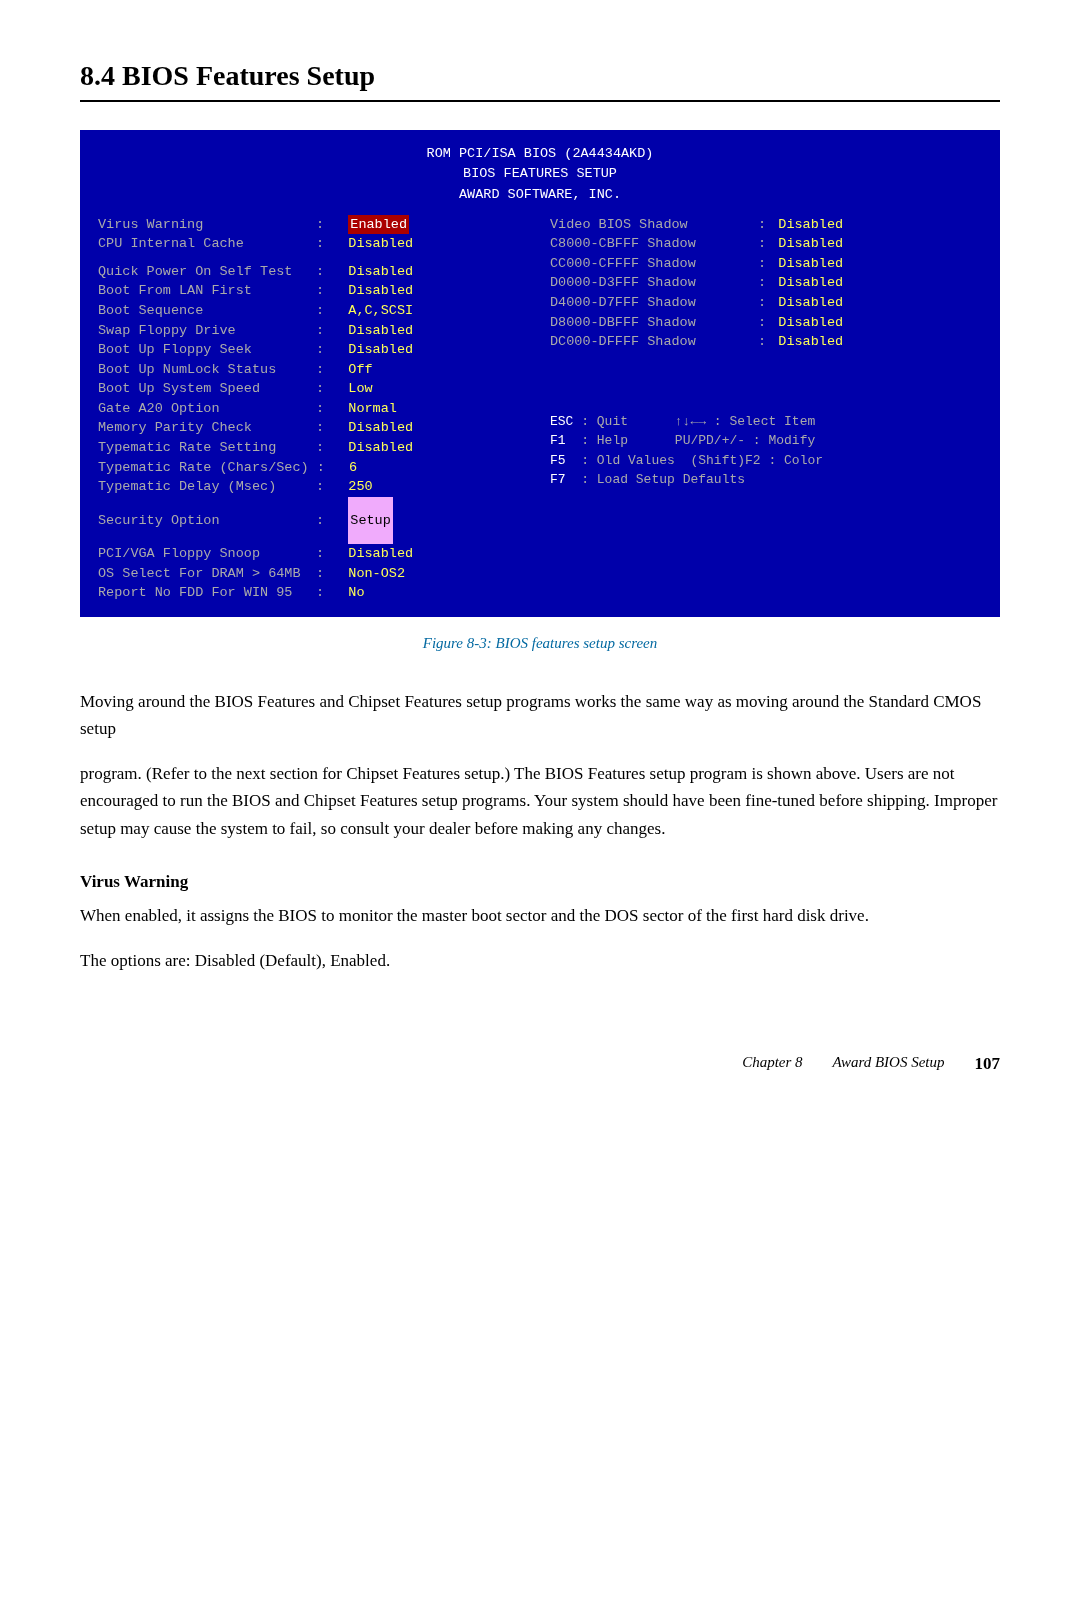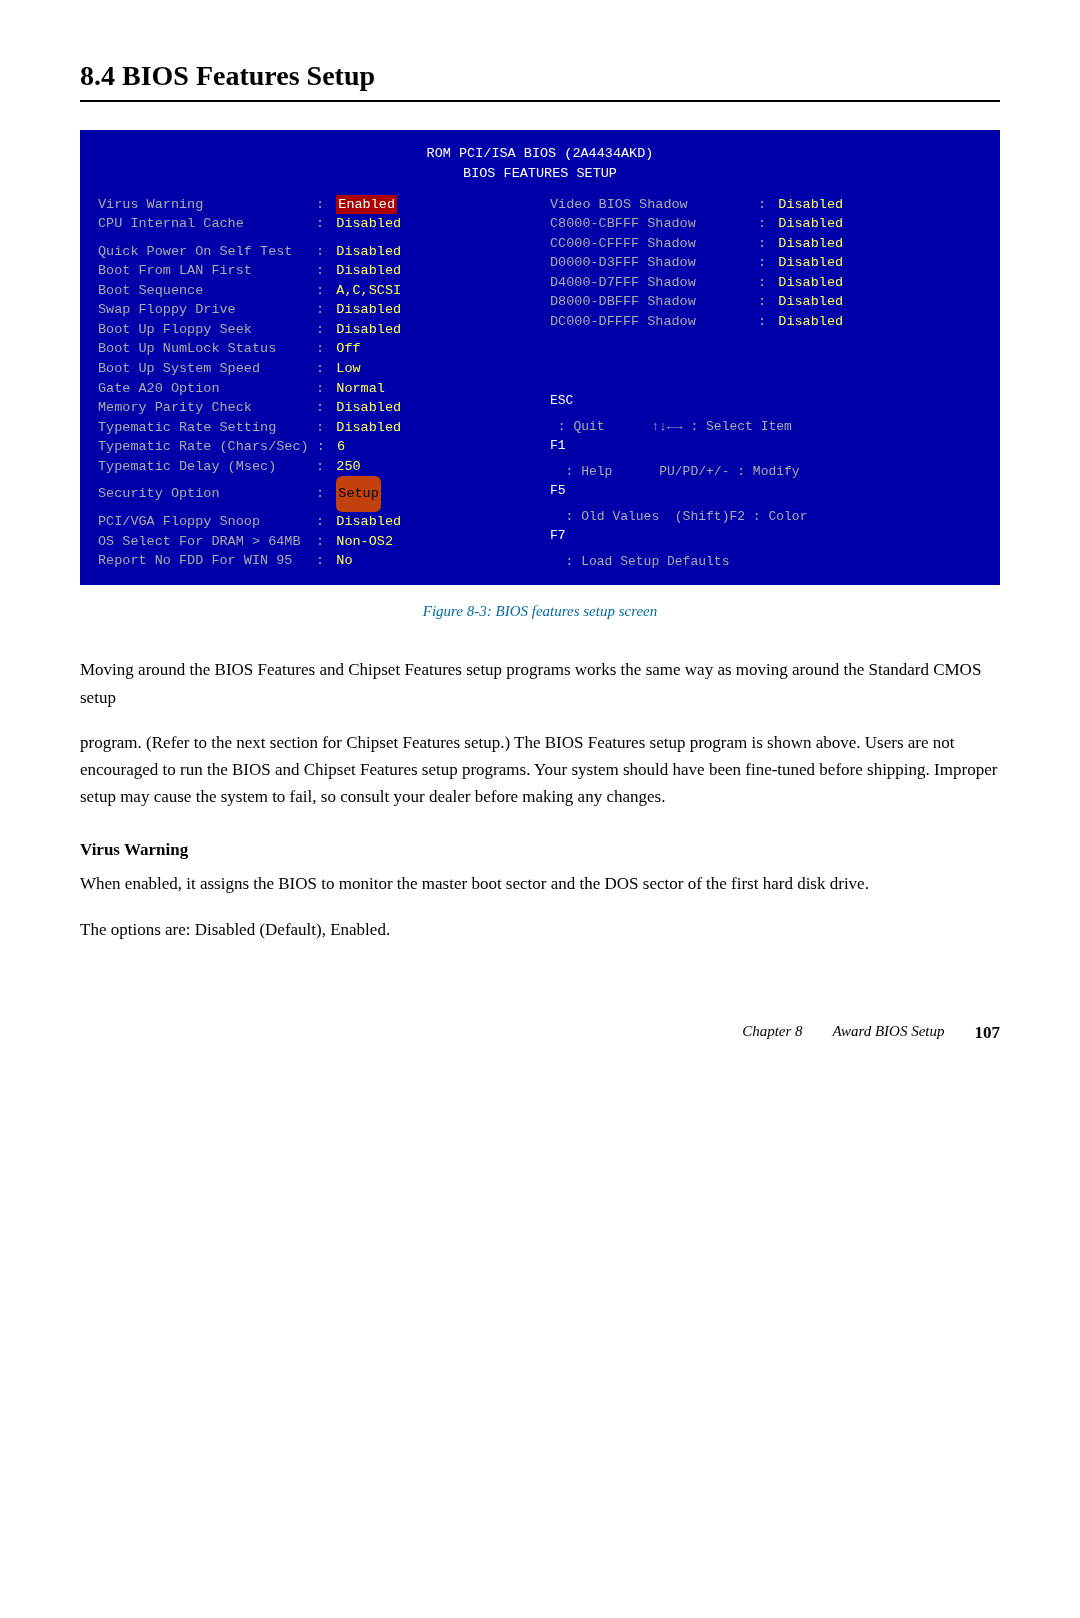--- a/index.html
+++ b/index.html
@@ -69,33 +69,33 @@
       min-width: 210px;
     }
 
     .bios-colon {
       color: #aaaaaa;
       margin-right: 4px;
     }
 
     .bios-value {
       color: #ffff55;
+      margin-left: 12px;
     }
 
     .bios-value.enabled {
       background: #aa0000;
       color: #ffffff;
       padding: 0 2px;
     }
 
     .bios-value.highlighted {
-      background: #c2410c;
+      background: #f0abfc;
       color: #000000;
-      padding: 8px 2px;
-      border-radius: 6px;
+      padding: 14px 2px;
     }
 
     .bios-divider {
       height: 8px;
     }
 
     .bios-right-row {
       display: flex;
       align-items: flex-start;
       white-space: nowrap;
@@ -117,22 +117,20 @@
 
     .bios-footer-right {
       flex: 1;
       color: #aaaaaa;
       font-size: 13px;
       line-height: 1.5;
     }
 
     .bios-footer-right div {
       display: flex;
-      gap: 6px;
-      flex-direction: column;
     }
 
     .bios-key {
       color: #ffffff;
     }
 
     .figure-caption {
       text-align: center;
       font-style: italic;
       font-size: 15px;
@@ -172,20 +170,21 @@
 </head>
 <body>
 
 <h1 class="section-title">8.4  BIOS Features Setup</h1>
 <hr class="title-rule">
 
 <div class="bios-screen">
   <div class="bios-header">
     <div>ROM PCI/ISA BIOS (2A4434AKD)</div>
     <div>BIOS FEATURES SETUP</div>
+    <div>AWARD SOFTWARE, INC.</div>
   </div>
 
   <div class="bios-body">
 
     <div class="bios-left">
 
       <div class="bios-row">
         <span class="bios-label">Virus Warning</span>
         <span class="bios-colon">&nbsp;:&nbsp;</span>
         <span class="bios-value enabled">Enabled</span>

